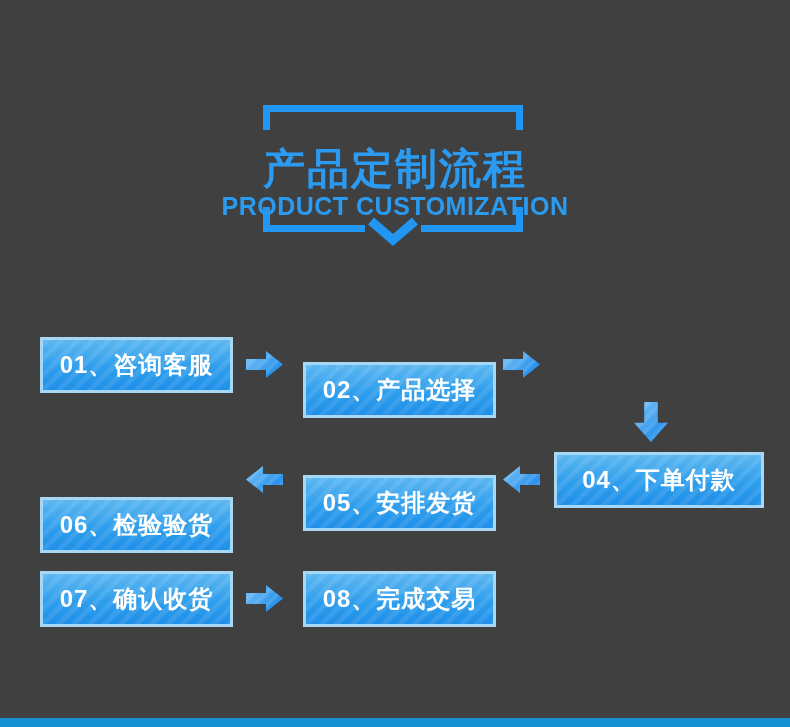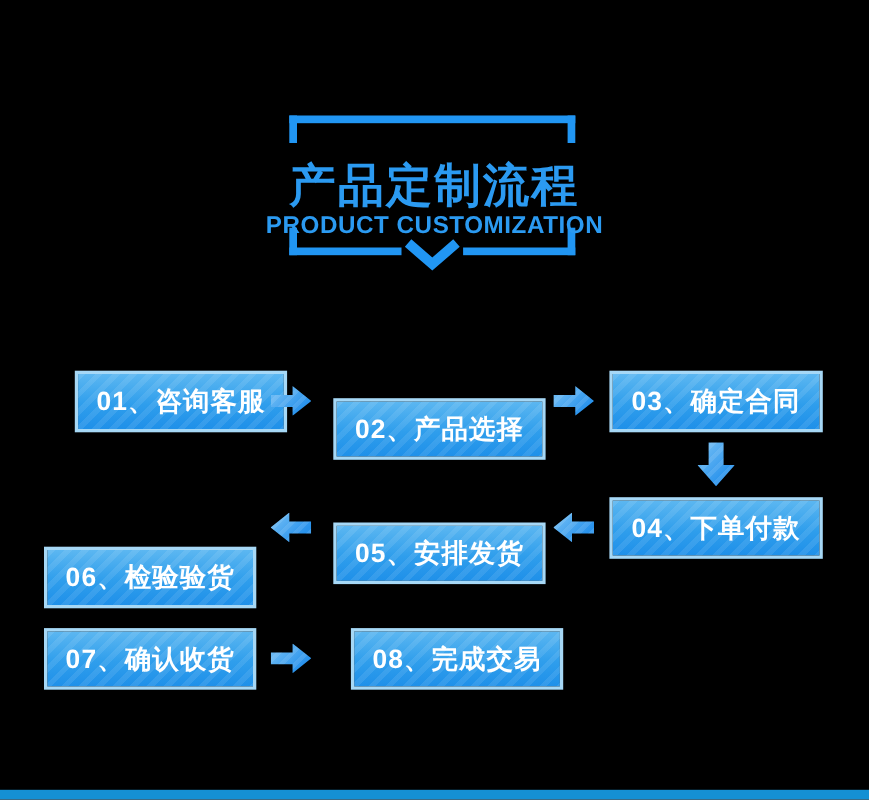--- a/index.html
+++ b/index.html
@@ -30,21 +30,21 @@
     font-weight: 800;
     letter-spacing: 2px;
     color: #2b9af1;
   }
   .page-subtitle {
     position: absolute;
     left: 0;
     top: 192px;
     width: 790px;
     text-align: center;
-    font-size: 22px;
+    font-size: 25px;
     font-weight: 600;
     letter-spacing: 0.5px;
     color: #2b9af1;
   }
   .chevron-down {
     position: absolute;
     left: 366px;
     top: 217px;
   }
 
@@ -96,52 +96,51 @@
     position: absolute;
     left: 0;
     bottom: 0;
     width: 790px;
     height: 9px;
   }
 </style>
 </head>
 <body>
 
-<div class="canvas" style="background: #000000;">
+<div class="canvas" style="background: #404040;">
 
   <div class="frame-piece" style="left:263px; top:105px; width:260px; height:7px;"></div>
   <div class="frame-piece" style="left:263px; top:105px; width:7px; height:25px;"></div>
   <div class="frame-piece" style="left:516px; top:105px; width:7px; height:25px;"></div>
   <div class="frame-piece" style="left:263px; top:225px; width:102px; height:7px;"></div>
   <div class="frame-piece" style="left:421px; top:225px; width:102px; height:7px;"></div>
   <div class="frame-piece" style="left:263px; top:207px; width:7px; height:25px;"></div>
   <div class="frame-piece" style="left:516px; top:207px; width:7px; height:25px;"></div>
 
   <div class="page-title">产品定制流程</div>
   <div class="page-subtitle">PRODUCT CUSTOMIZATION</div>
 
   <div class="chevron-down">
     <svg width="54" height="31" viewBox="0 0 54 31">
       <polyline points="5,4 27,23 49,4" fill="none" stroke="#2196f3" stroke-width="9"></polyline>
     </svg>
   </div>
 
-  <div class="step-box" style="left:40px; top:337px;margin-left:28px;">01、咨询客服</div>
+  <div class="step-box" style="left:40px; top:337px;">01、咨询客服</div>
   <div class="arrow arrow-right" style="left:246px; top:351px;"></div>
   <div class="step-box" style="left:303px; top:337px;margin-top:25px;">02、产品选择</div>
   <div class="arrow arrow-right" style="left:503px; top:351px;"></div>
-  <div class="step-box" style="left:554px; top:337px; width:194px;">03、确定合同</div>
 
   <div class="arrow arrow-down" style="left:634px; top:402px;"></div>
 
   <div class="step-box" style="left:40px; top:452px;margin-top:45px;">06、检验验货</div>
   <div class="arrow arrow-left" style="left:246px; top:466px;"></div>
   <div class="step-box" style="left:303px; top:452px;margin-top:23px;">05、安排发货</div>
   <div class="arrow arrow-left" style="left:503px; top:466px;"></div>
-  <div class="step-box" style="left:554px; top:452px; width:194px;">04、下单付款</div>
+  <div class="step-box" style="left:554px; top:452px; width:210px;">04、下单付款</div>
 
   <div class="step-box" style="left:40px; top:571px;">07、确认收货</div>
   <div class="arrow arrow-right" style="left:246px; top:585px;"></div>
-  <div class="step-box" style="left:303px; top:571px;margin-left:16px;">08、完成交易</div>
+  <div class="step-box" style="left:303px; top:571px;">08、完成交易</div>
 
   <div class="footer-bar" style="background: rgb(21, 144, 211);"></div>
 
 </div>
 
 </body></html>

